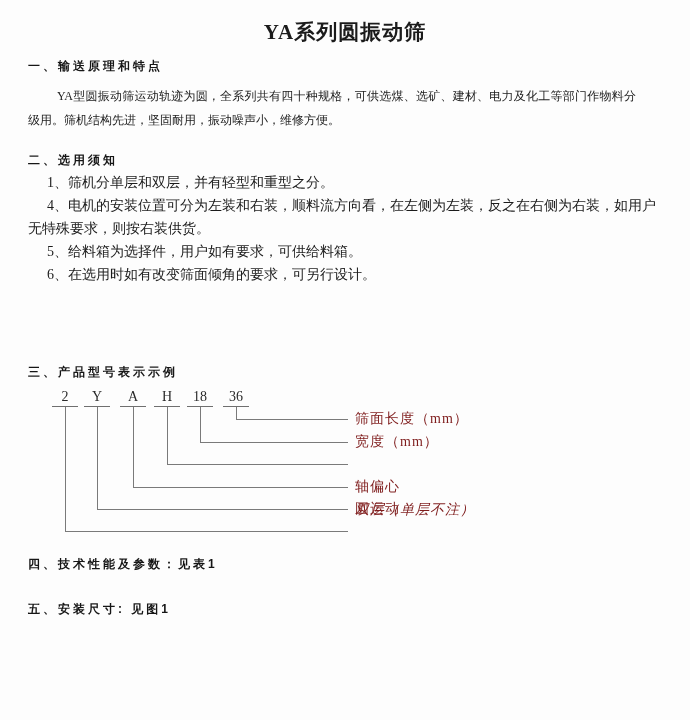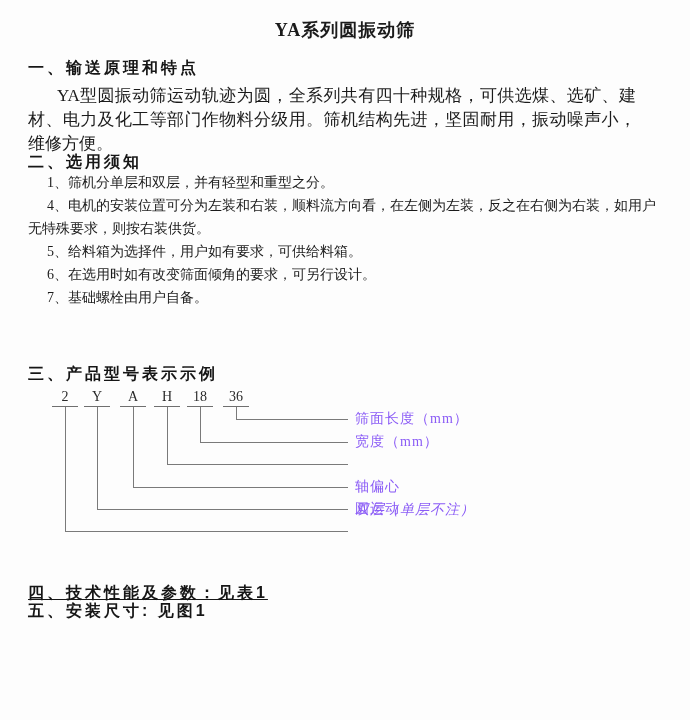--- a/index.html
+++ b/index.html
@@ -13,46 +13,46 @@
     color:#1b1b1b;
     font-family:"Liberation Serif", serif;
     overflow:hidden;
   }
   .doc-title{
     position:absolute;
     top:18px; left:0; width:690px;
     text-align:center;
     font-family:"Liberation Serif", serif;
     font-weight:bold;
-    font-size:18px;
+    font-size:21px;
     letter-spacing:1px;
     margin:0;
   }
   .sec-heading{
     position:absolute;
     left:28px;
     margin:0;
     font-family:"Liberation Sans", sans-serif;
     font-weight:bold;
-    font-size:16px;
+    font-size:12px;
     letter-spacing:3px;
     color:#161616;
     white-space:nowrap;
   }
   .h-principle{top:58px;}
   .h-selection{top:152px;}
   .h-model{top:364px;}
-  .h-performance{top:583px;text-decoration:underline;}
+  .h-performance{top:556px;}
   .h-installation{top:601px;}
 
   .body-par{
     position:absolute;
     top:84px; left:28px; width:608px;
     margin:0;
-    font-size:17px;
+    font-size:12px;
     line-height:24px;
     text-indent:29px;
     text-align:justify;
   }
   .notes-list{
     position:absolute;
     top:171px; left:28px; width:630px;
   }
   .notes-item{
     font-size:14px;
@@ -95,42 +95,41 @@
   .hl3{left:167px; top:464px; width:181px;}
   .hl4{left:200px; top:442px; width:148px;}
   .hl5{left:236px; top:419px; width:112px;}
 
   .code-label{
     position:absolute;
     left:355px;
     font-size:14px;
     line-height:20px;
     letter-spacing:1px;
-    color:#8b5cf6;
+    color:#7f1d1d;
     white-space:nowrap;
   }
   .lb0{top:409px;} .lb1{top:432px;} .lb2{top:454px;} .lb3{top:477px;} .lb4{top:499px;} .lb5{top:500px;font-style:italic;}
 </style>
 </head>
 <body>
 
 <div class="page">
 
   <h1 class="doc-title">YA系列圆振动筛</h1>
 
   <h2 class="sec-heading h-principle">一、输送原理和特点</h2>
   <p class="body-par">YA型圆振动筛运动轨迹为圆，全系列共有四十种规格，可供选煤、选矿、建材、电力及化工等部门作物料分级用。筛机结构先进，坚固耐用，振动噪声小，维修方便。</p>
 
   <h2 class="sec-heading h-selection">二、选用须知</h2>
   <div class="notes-list">
     <div class="notes-item">1、筛机分单层和双层，并有轻型和重型之分。</div>
     <div class="notes-item">4、电机的安装位置可分为左装和右装，顺料流方向看，在左侧为左装，反之在右侧为右装，如用户无特殊要求，则按右装供货。</div>
     <div class="notes-item">5、给料箱为选择件，用户如有要求，可供给料箱。</div>
     <div class="notes-item">6、在选用时如有改变筛面倾角的要求，可另行设计。</div>
-    <div class="notes-item">7、基础螺栓由用户自备。</div>
   </div>
 
   <h2 class="sec-heading h-model">三、产品型号表示示例</h2>
 
   <div class="diagram">
     <span class="code-char c0">2</span>
     <span class="code-char c1">Y</span>
     <span class="code-char c2">A</span>
     <span class="code-char c3">H</span>
     <span class="code-char c4">18</span>

